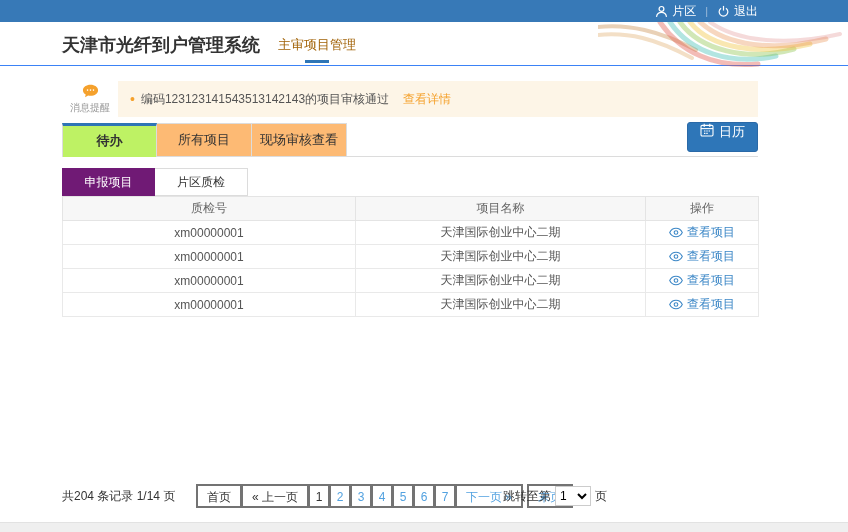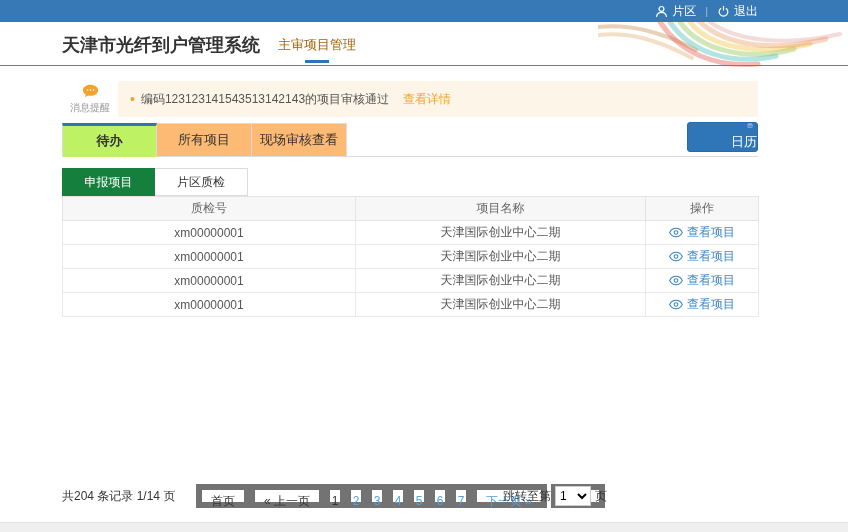--- a/index.html
+++ b/index.html
@@ -31,41 +31,41 @@
   .msg-bullet { color:#f5a12c; font-size:14px; margin-right:6px; }
   .msg-text { color:#555; }
   .msg-link { color:#f5a12c; margin-left:14px; cursor:pointer; text-decoration:none; }
 
   
   .main-tabs { position:absolute; left:62px; top:123px; width:696px; height:34px; }
   .tabs-baseline { position:absolute; left:0; bottom:0; width:696px; height:1px; background:#dcdcdc; }
   .tab { position:relative; float:left; width:95px; height:34px; text-align:center; font-size:13px; color:#333; cursor:pointer; z-index:2; }
   .tab.active { background:#bef264; border:1px solid #dcdcdc; border-top:3px solid #2e75b6; border-bottom:none; line-height:30px; font-weight:600; }
   .tab.inactive { background:#fdba74; border:1px solid #dcdcdc; border-left:none; line-height:32px; }
-  .calendar-btn { position:absolute; left:687px; top:122px; width:71px; height:30px; background:#2e76b8; border:1px solid #2a69a7; border-radius:3px; color:#fff; font-size:13px; display:flex; align-items:flex-end; justify-content:center; gap:5px; cursor:pointer; font-family:inherit;flex-direction:column; }
+  .calendar-btn { position:absolute; left:687px; top:122px; width:71px; height:30px; background:#2e76b8; border:1px solid #2a69a7; border-radius:3px; color:#fff; font-size:13px; display:flex; align-items:flex-start; justify-content:center; gap:5px; cursor:pointer; font-family:inherit; }
   .cal-icon { width:14px; height:14px; display:block; }
 
   
   .sub-tabs { position:absolute; left:62px; top:168px; height:28px; }
   .subtab { float:left; width:93px; height:28px; text-align:center; font-size:12px; cursor:pointer; }
-  .subtab.active { background:#15803d; color:#fff; line-height:28px; }
+  .subtab.active { background:#701a75; color:#fff; line-height:28px; }
   .subtab.inactive { background:#fff; color:#333; border:1px solid #dcdcdc; border-left:none; line-height:26px; }
 
   
   .qc-table { position:absolute; left:62px; top:196px; width:696px; border-collapse:collapse; table-layout:fixed; }
   .qc-table col.c1 { width:293px; } .qc-table col.c2 { width:290px; } .qc-table col.c3 { width:113px; }
   .qc-table th { height:24px; background:#f7f7f7; border:1px solid #e4e4e4; font-size:12px; font-weight:normal; color:#666; text-align:center; }
   .qc-table td { height:24px; background:#fff; border:1px solid #e9e9e9; font-size:12px; color:#555; text-align:center; }
   .row-action { color:#3a86c6; cursor:pointer; display:inline-flex; align-items:center; gap:4px; }
   .eye-icon { width:14px; height:11px; display:block; }
 
   
   .page-summary { position:absolute; left:62px; top:484px; height:24px; line-height:24px; font-size:12px; color:#333; }
   .pager { position:absolute; left:196px; top:484px; display:flex; }
-  .pager button { height:24px; border:6px solid #737373; background:#fff; font-size:12px; color:#333; padding:0 9px; margin-left:-1px; cursor:pointer; font-family:inherit; line-height:22px; }
+  .pager button { height:24px; border:2px solid #737373; background:#fff; font-size:12px; color:#333; padding:0 9px; margin-left:-1px; cursor:pointer; font-family:inherit; line-height:22px; }
   .pager button:first-child { margin-left:0; }
   .pager button.num { width:22px; padding:0; text-align:center; }
   .pager button.blue { color:#53a2e0; }
   .pager button.current { color:#333; }
   .pager button.last-btn { margin-left:4px; }
   .jump { position:absolute; left:503px; top:484px; height:24px; display:flex; align-items:center; gap:4px; font-size:12px; color:#333; }
   .jump select { width:36px; height:20px; font-size:12px; border:1px solid #ccc; background:#fff; font-family:inherit; }
 
   
   .footer-strip { position:absolute; left:0; bottom:0; width:848px; height:10px; background:#efefef; border-top:1px solid #e2e2e2; }

